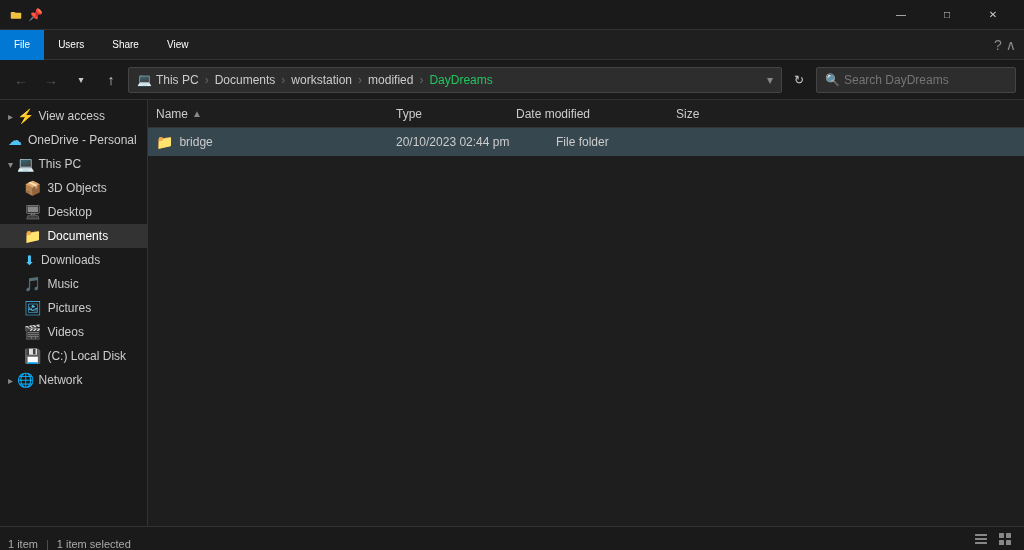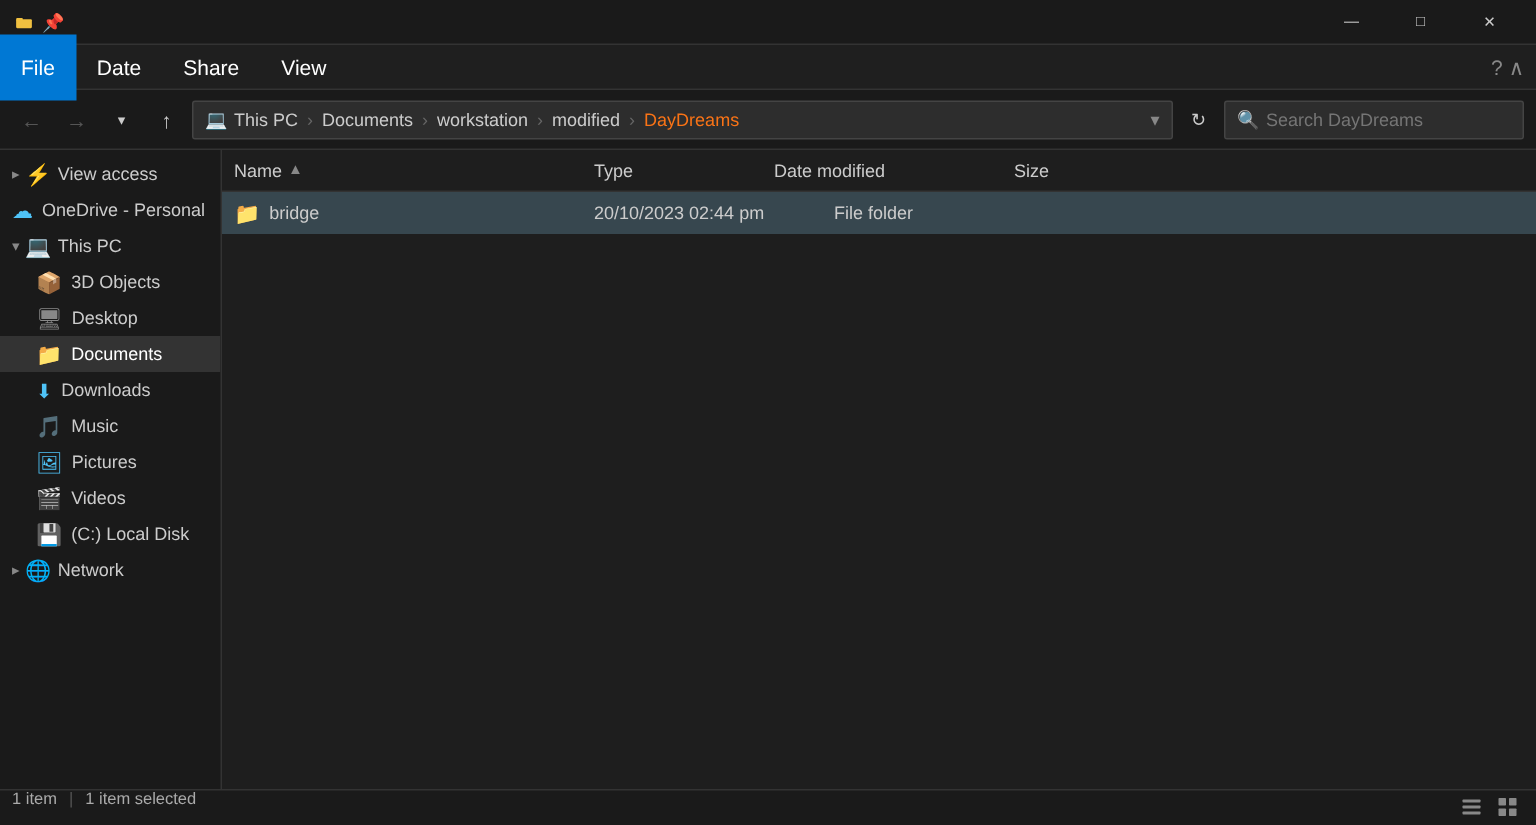--- a/index.html
+++ b/index.html
@@ -58,25 +58,25 @@
 
     
     #ribbon {
       height: 30px;
       background: #1f1f1f;
       display: flex;
       align-items: center;
       border-bottom: 1px solid #333;
     }
     .ribbon-tab {
-      height: 44px;
+      height: 30px;
       padding: 0 14px;
       display: flex;
       align-items: center;
-      font-size: 14px;
+      font-size: 10px;
       cursor: pointer;
     }
     .ribbon-tab.active {
       background: #0078d4;
       color: white;
     }
 
     
     #nav-bar {
       height: 40px;
@@ -110,21 +110,21 @@
       padding: 0 8px;
       gap: 4px;
       font-size: 12px;
       color: #fff;
     }
     .breadcrumb-item {
       color: #ccc;
       cursor: pointer;
     }
     .breadcrumb-sep { color: #666; margin: 0 2px; }
-    .breadcrumb-current { color: #f97316; }
+    .breadcrumb-current { color: #22c55e; }
     .address-dropdown {
       margin-left: auto;
       color: #888;
       cursor: pointer;
     }
     .refresh-btn {
       width: 26px;
       height: 26px;
       display: flex;
       align-items: center;
@@ -253,21 +253,21 @@
       gap: 6px;
     }
     .folder-icon { color: #f0c040; font-size: 14px; }
 
     
     #status-bar {
       height: 24px;
       background: #1a1a1a;
       border-top: 1px solid #333;
       display: flex;
-      align-items: flex-start;
+      align-items: flex-end;
       padding: 0 8px;
       gap: 8px;
       font-size: 11px;
       color: #aaa;
     }
     .status-sep { color: #555; }
     .view-icons {
       margin-left: auto;
       display: flex;
       gap: 2px;
@@ -297,21 +297,21 @@
   </div>
   <div class="window-controls">
     <div class="win-btn">—</div>
     <div class="win-btn">□</div>
     <div class="win-btn close">✕</div>
   </div>
 </div>
 
 <div id="ribbon">
   <div class="ribbon-tab active">File</div>
-  <div class="ribbon-tab">Date</div>
+  <div class="ribbon-tab">Users</div>
   <div class="ribbon-tab">Share</div>
   <div class="ribbon-tab">View</div>
   <div style="margin-left:auto; display:flex; align-items:center; gap:4px; padding-right:8px;">
     <div style="color:#888; cursor:pointer; font-size:14px;">?</div>
     <div style="color:#888; cursor:pointer; font-size:14px;">∧</div>
   </div>
 </div>
 
 <div id="nav-bar">
   <div class="nav-btn disabled" title="Back">←</div>

